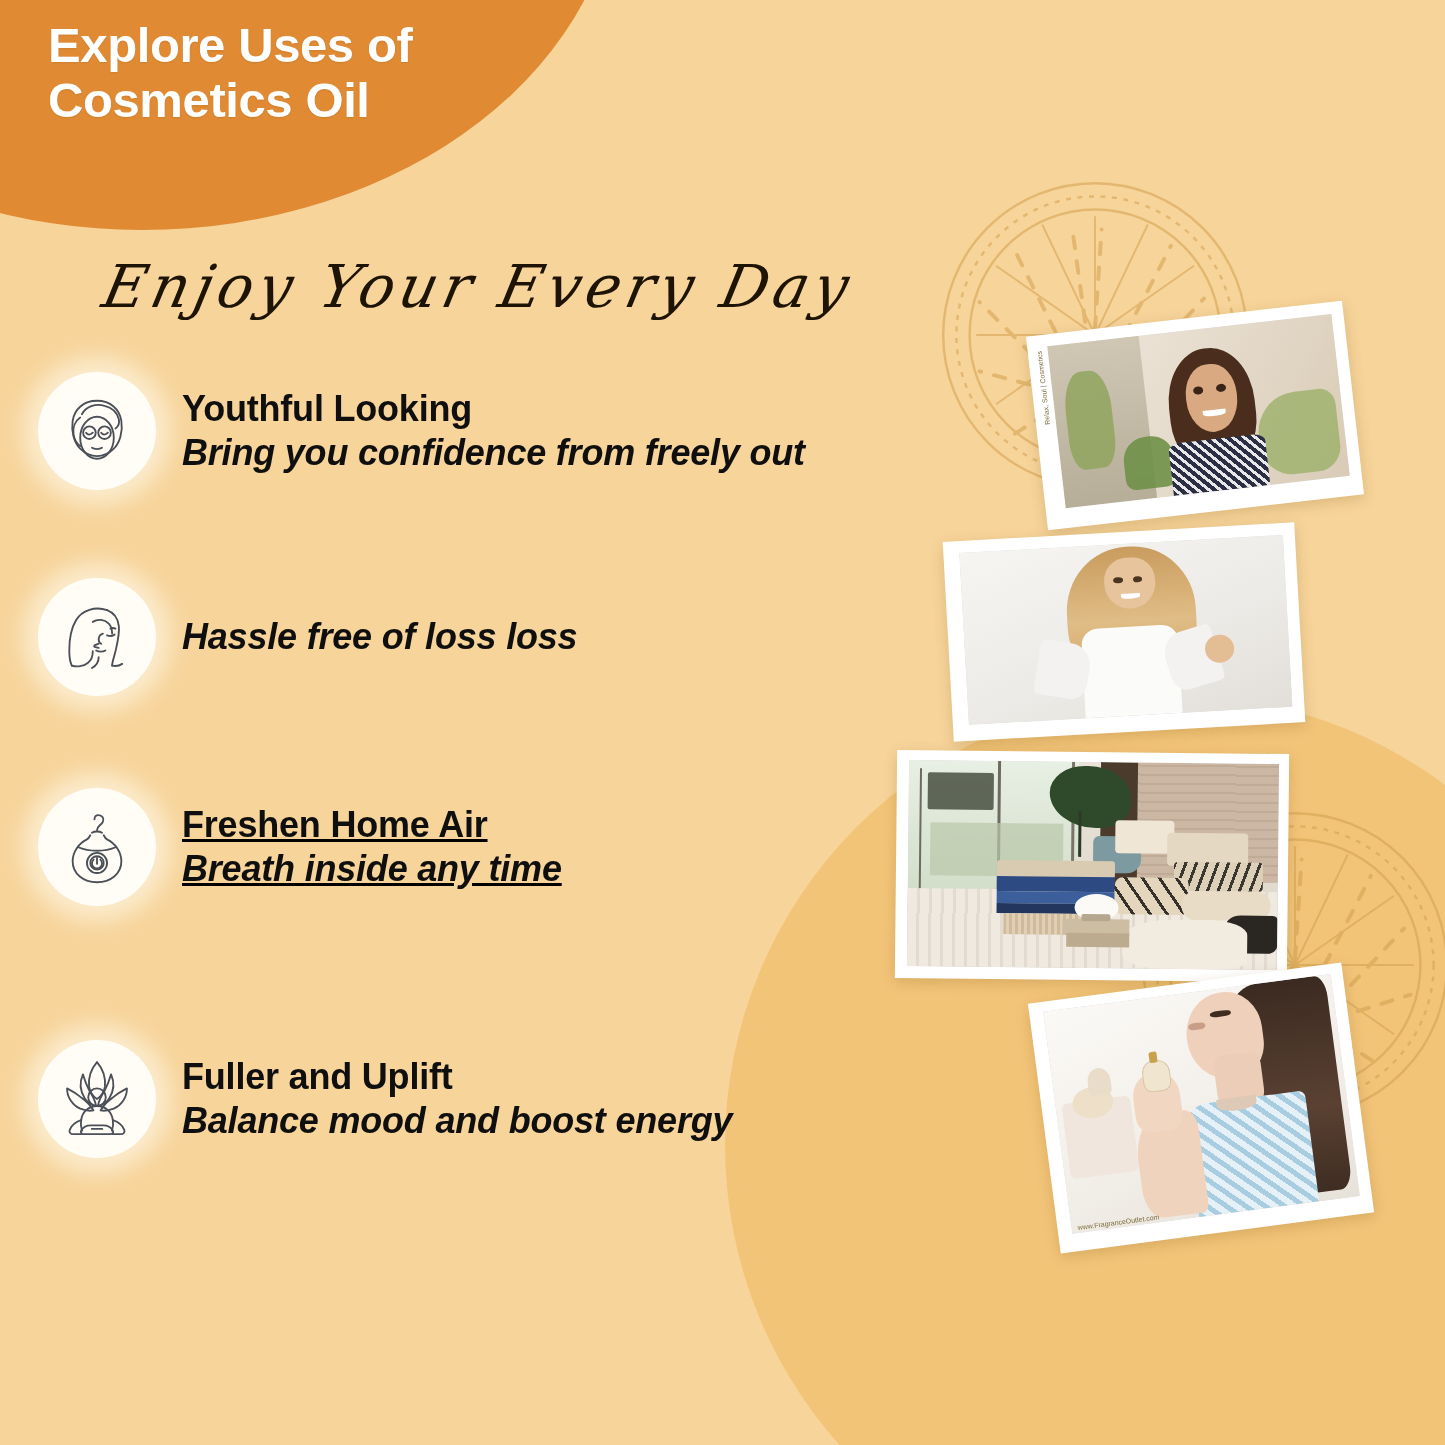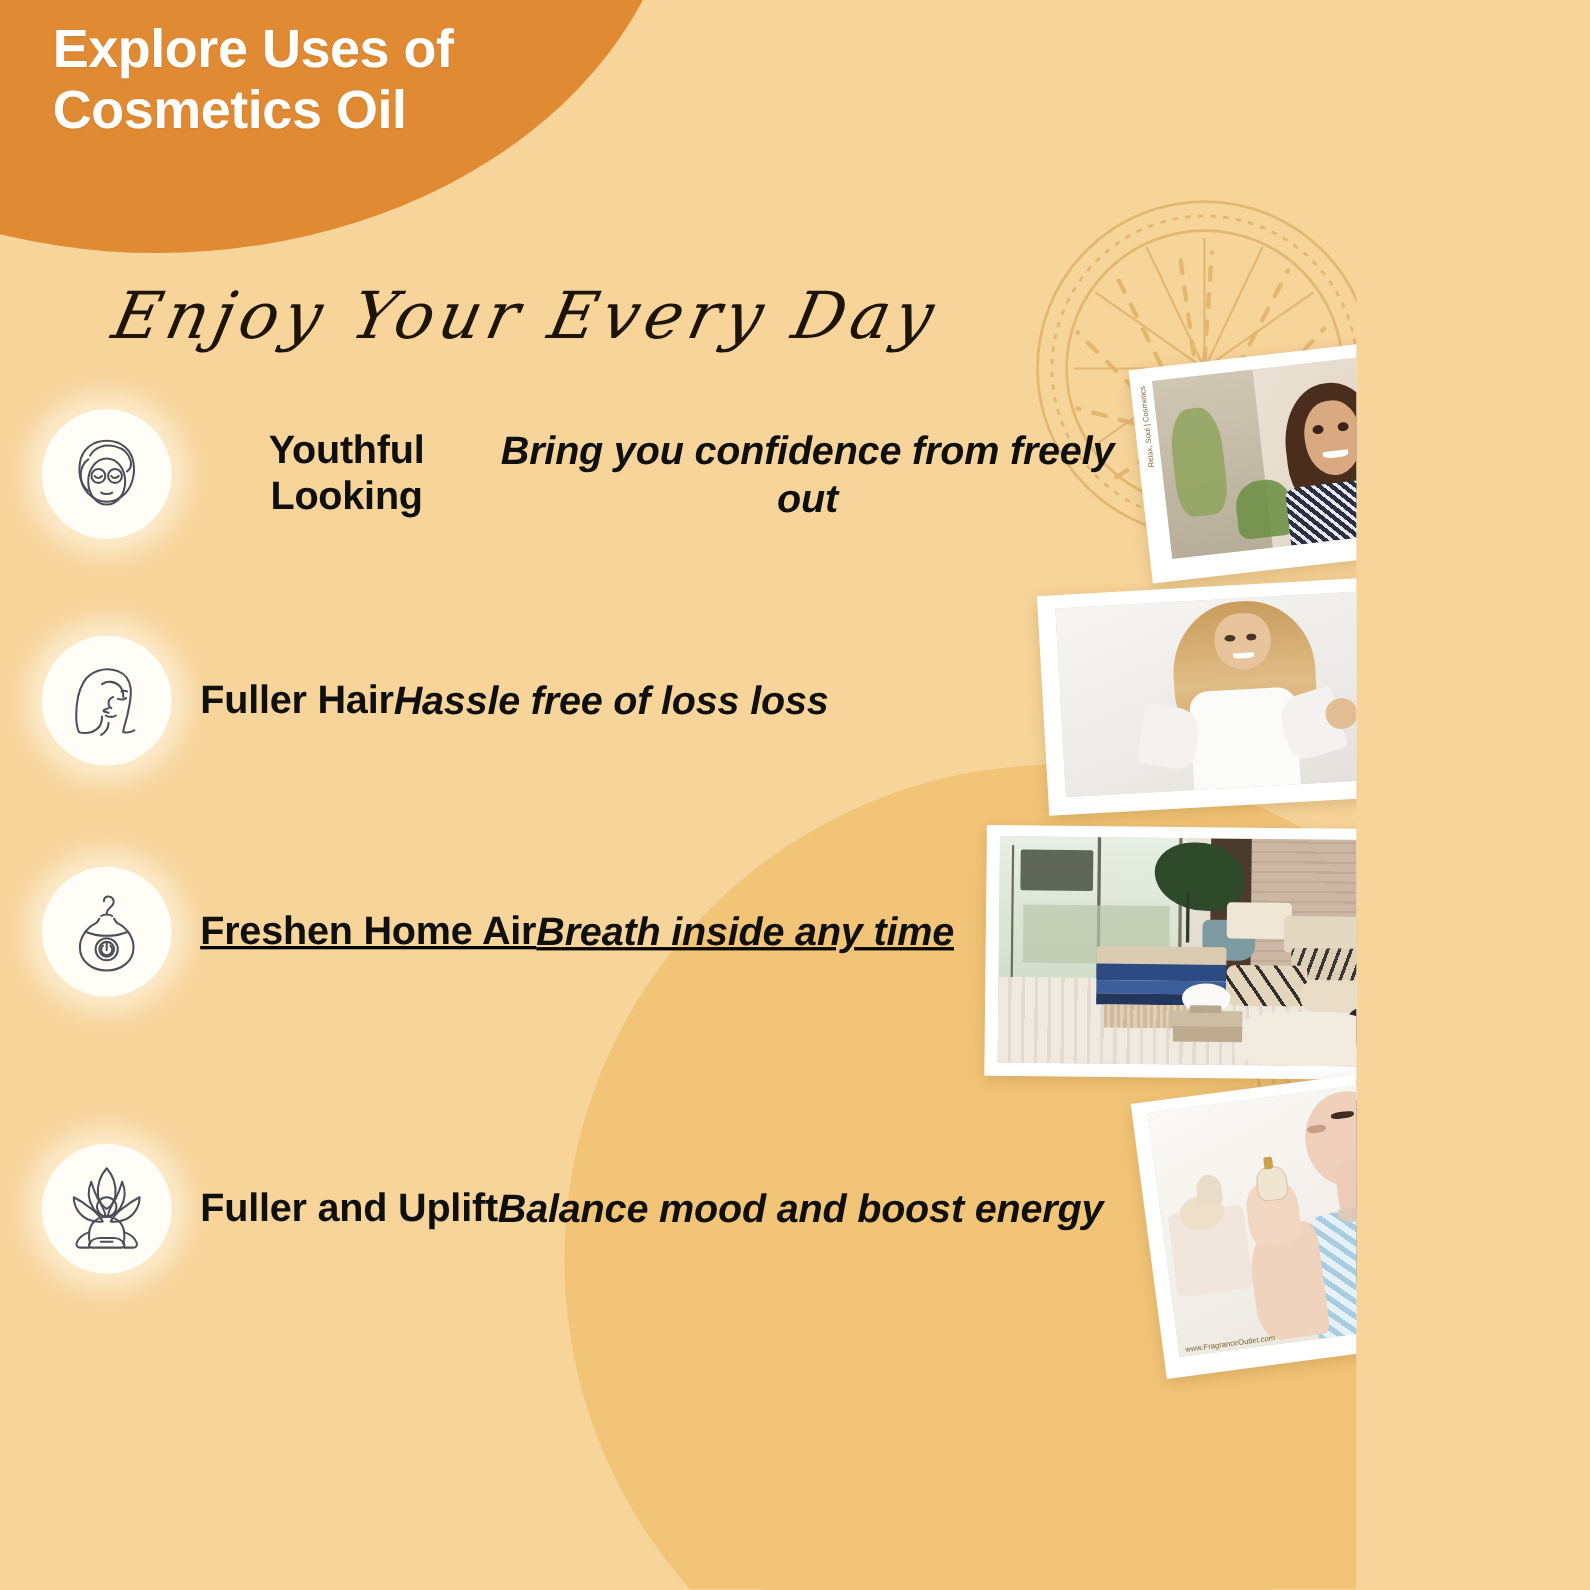--- a/index.html
+++ b/index.html
@@ -3,21 +3,21 @@
 <meta charset="utf-8">
 <style>
   html,body{margin:0;padding:0;}
   body{
     width:1445px;height:1445px;
     background:#F7D49A;
     font-family:"Liberation Sans",sans-serif;
     overflow:hidden;
     position:relative;
   }
-  #stage{position:absolute;left:0;top:0;width:1233px;height:1445px;overflow:hidden;background:#F7D49A;}
+  #stage{position:absolute;left:0;top:0;width:1445px;height:1445px;overflow:hidden;background:#F7D49A;}
 
   
   .bg-layer{position:absolute;inset:0;pointer-events:none;}
   .corner-circle{
     position:absolute;
     right:-180px;bottom:-150px;
     width:900px;height:900px;border-radius:50%;
     background:#F2C478;
   }
   .header-blob{
@@ -64,21 +64,21 @@
     gap:26px;
   }
   .feat-icon{
     width:118px;height:118px;flex:0 0 118px;
     border-radius:50%;
     background:#FFFDF6;
     display:flex;align-items:center;justify-content:center;
     box-shadow:0 0 22px 16px rgba(255,253,244,.55);
   }
   .feat-icon svg{display:block;}
-  .feat-text{display:flex;flex-direction:row;text-align:center;}
+  .feat-text{display:flex;flex-direction:column;}
   .feat-title{
     font-size:36px;font-weight:bold;color:#0f0f0f;
     line-height:1.18;letter-spacing:-.2px;
   }
   .feat-sub{
     font-size:36px;font-weight:bold;font-style:italic;color:#0f0f0f;
     line-height:1.2;letter-spacing:-.2px;
   }
 
   
@@ -204,21 +204,20 @@
             <path d="M57 46c-3 1-5 4-5 7 0 2 1 4 3 5"></path>
             <path d="M52 58l-5 2c-1 1 0 2 1 2l4 1"></path>
             <path d="M49 66c3 2 8 2 11 0"></path>
             <path d="M62 48c3 1 7 1 9-1"></path>
             <path d="M66 40c2-1 4-1 6 0"></path>
             <path d="M52 74c0 6-3 10-8 13"></path>
           </g>
         </svg>
       </div>
       <div class="feat-text">
-        <span class="feat-title">Fuller Hair</span>
         <span class="feat-sub">Hassle free of loss loss</span>
       </div>
     </div>
 
     <div class="feature" style="left:38px;top:788px;text-decoration:underline;">
       <div class="feat-icon">
         <svg width="84" height="84" viewBox="0 0 100 100">
           <g fill="none" stroke="#4a4f58" stroke-width="2.2" stroke-linecap="round" stroke-linejoin="round">
             <path d="M50 30c0-5 5-6 7-10 2-4-1-8-5-8-3 0-5 2-5 5"></path>
             <path d="M44 33c3-2 9-2 12 0"></path>

